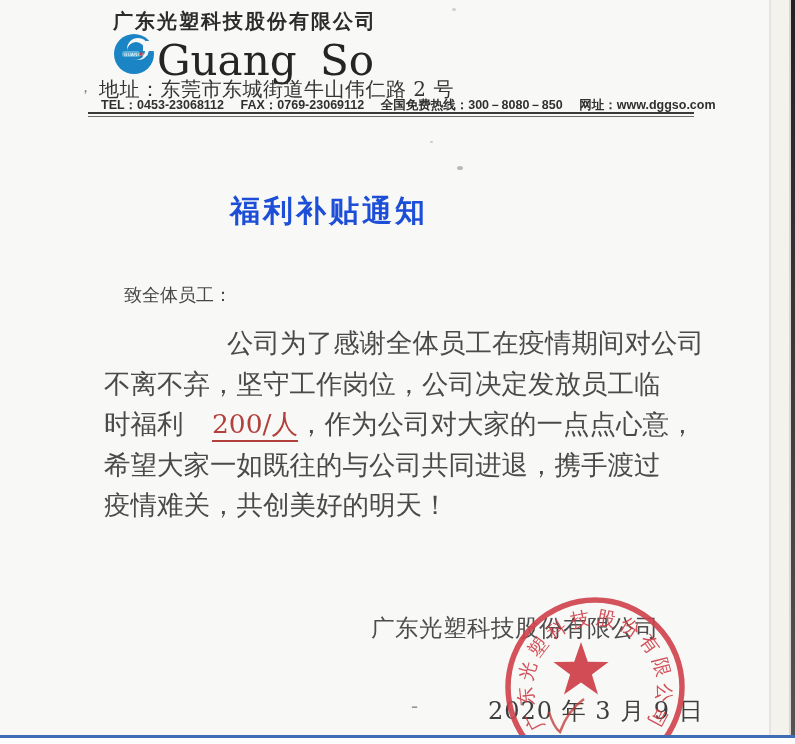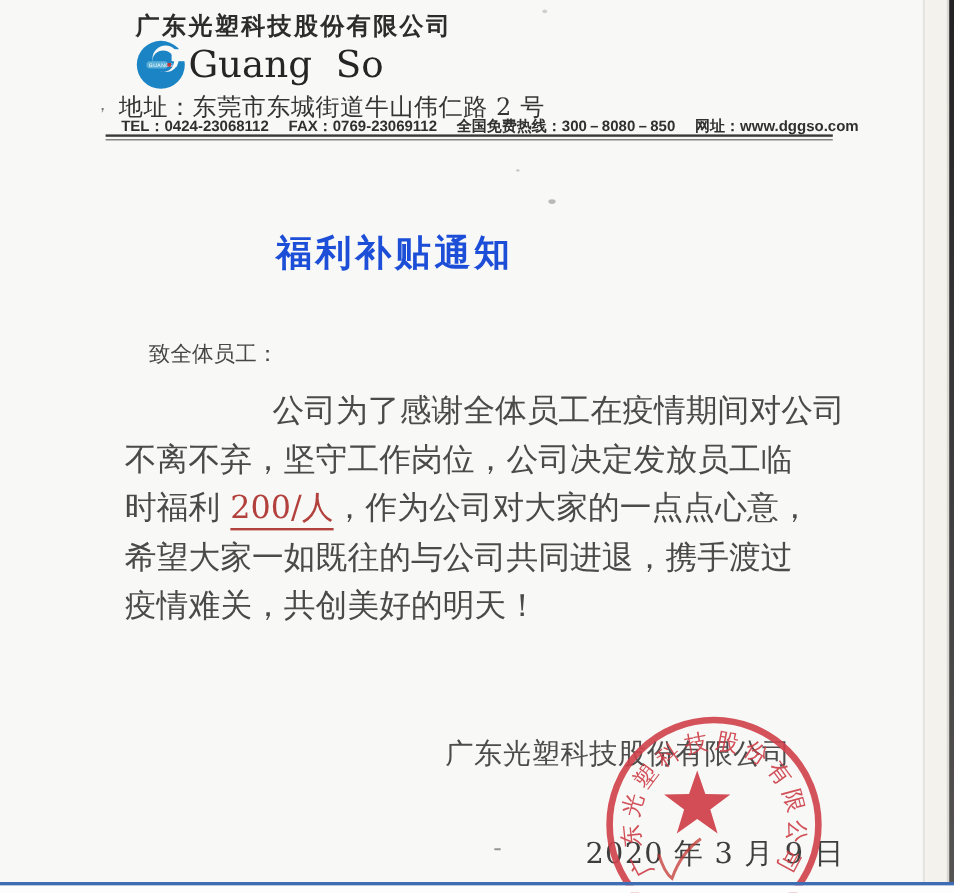--- a/index.html
+++ b/index.html
@@ -16,38 +16,38 @@
   .edge-light{position:absolute;top:0;left:789px;width:2px;height:736px;background:#dbd8d3;}
   .edge-dark{position:absolute;top:0;left:791px;width:4px;height:736px;
     background:linear-gradient(#232124,#3a3739 45%,#565452);}
   
   .bottom-blue{position:absolute;left:0;top:735px;width:795px;height:3px;background:#3e6db3;z-index:30;}
   .bottom-white{position:absolute;left:0;top:738px;width:795px;height:6px;background:#fdfdfd;z-index:30;}
   
   .company-name{position:absolute;left:113px;top:8px;font-size:20px;font-weight:bold;
     letter-spacing:2px;color:#2c2c2c;white-space:nowrap;}
   .logo{position:absolute;left:112px;top:32px;width:44px;height:44px;}
-  .wordmark{position:absolute;left:157px;top:36px;font-size:31px;color:#252525;
+  .wordmark{position:absolute;left:157px;top:36px;font-size:42px;color:#252525;
     word-spacing:10px;white-space:nowrap;}
   .address{position:absolute;left:99px;top:76px;font-size:20px;color:#343434;
     letter-spacing:0.5px;white-space:nowrap;}
   .contact{position:absolute;left:101px;top:97px;font-size:12.5px;font-weight:bold;
     font-family:"Liberation Sans","DejaVu Sans",sans-serif;color:#303030;white-space:nowrap;}
   .contact span{margin-right:13px;}
   .head-rule{position:absolute;left:88px;top:112px;width:606px;height:2px;
     border-top:2.5px solid #3a3a3a;border-bottom:1px solid #6a6a6a;}
   
   .title{position:absolute;left:230px;top:191px;width:300px;text-align:left;
     font-size:30px;font-weight:bold;letter-spacing:3px;color:#1d4ed8;white-space:nowrap;}
   .salutation{position:absolute;left:124px;top:283px;font-size:18px;color:#464646;white-space:nowrap;}
   .body-text{position:absolute;left:104px;top:323px;width:600px;font-size:26.5px;
     line-height:40.5px;color:#4a4a4a;}
   .body-text .line{white-space:nowrap;}
   .indent{padding-left:53px;text-align:right;}
-  .benefit{color:#b2403c;border-bottom:2px solid #b2403c;padding-bottom:1px;}
+  .benefit{color:#b2403c;border-bottom:2px solid #b2403c;padding-bottom:1px;margin-left:20px;}
   .signoff{position:absolute;left:371px;top:612px;font-size:23.5px;letter-spacing:0.5px;
     color:#4c4c4c;white-space:nowrap;}
   .date{position:absolute;left:488px;top:695px;font-size:24px;letter-spacing:1px;
     color:#3e3e3e;white-space:nowrap;z-index:12;}
   
   .stamp{position:absolute;left:500px;top:592px;z-index:20;}
   
   .artifact{position:absolute;color:#8a8a8a;}
   .art-comma{left:78px;top:78px;font-size:15px;color:#777;}
   .art-dash{left:411px;top:694px;font-size:21px;color:#949494;z-index:5;}
@@ -71,21 +71,21 @@
     <rect x="10" y="19" width="18" height="6" rx="3" fill="#5ab0d8"></rect>
     <text x="12" y="23.6" font-size="4.2" fill="#ffffff" font-family="Liberation Sans, sans-serif" letter-spacing="0.4">GUANGSO</text>
     <rect x="27.5" y="20.5" width="3" height="3" fill="#c6393b"></rect>
   </svg>
 
   <div class="wordmark">Guang So</div>
 
   <div class="address">地址：东莞市东城街道牛山伟仁路 2 号</div>
 
   <div class="contact">
-    <span>TEL：0424-23068112</span>
+    <span>TEL：0453-23068112</span>
     <span>FAX：0769-23069112</span>
     <span>全国免费热线：300－8080－850</span>
     <span>网址：www.dggso.com</span>
   </div>
 
   <div class="head-rule"></div>
 
   <div class="title">福利补贴通知</div>
 
   <div class="salutation">致全体员工：</div>

